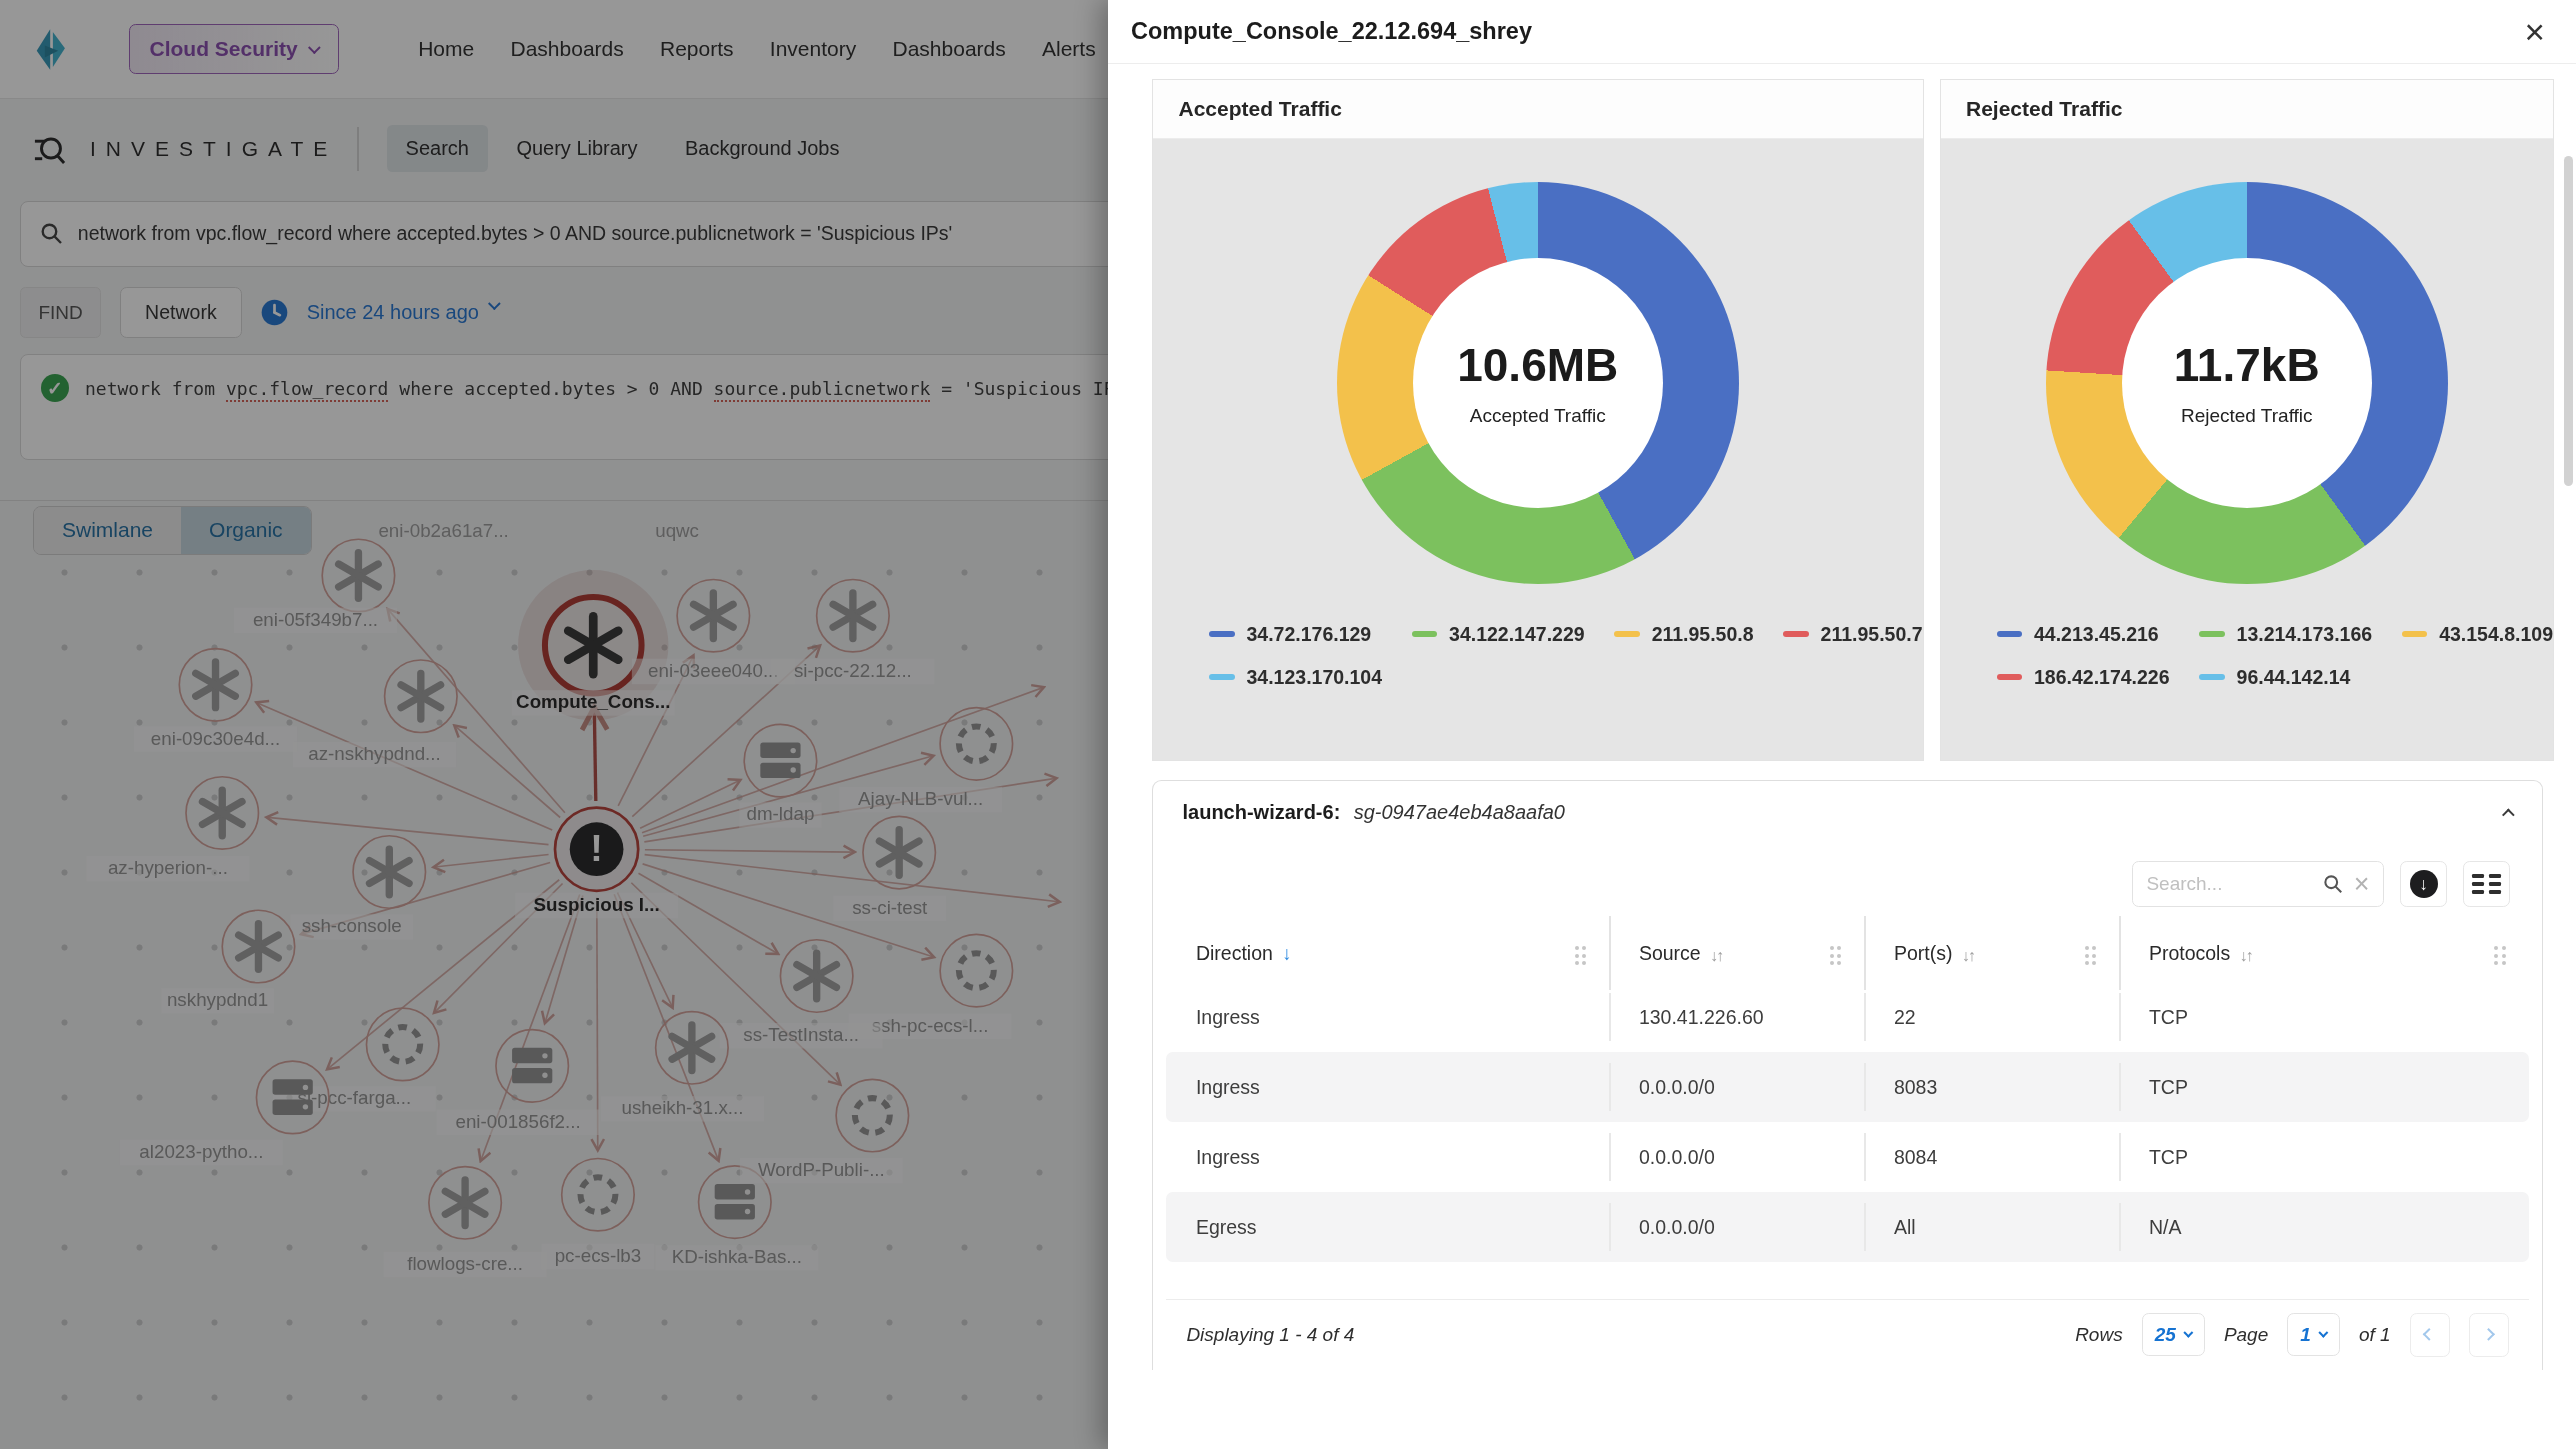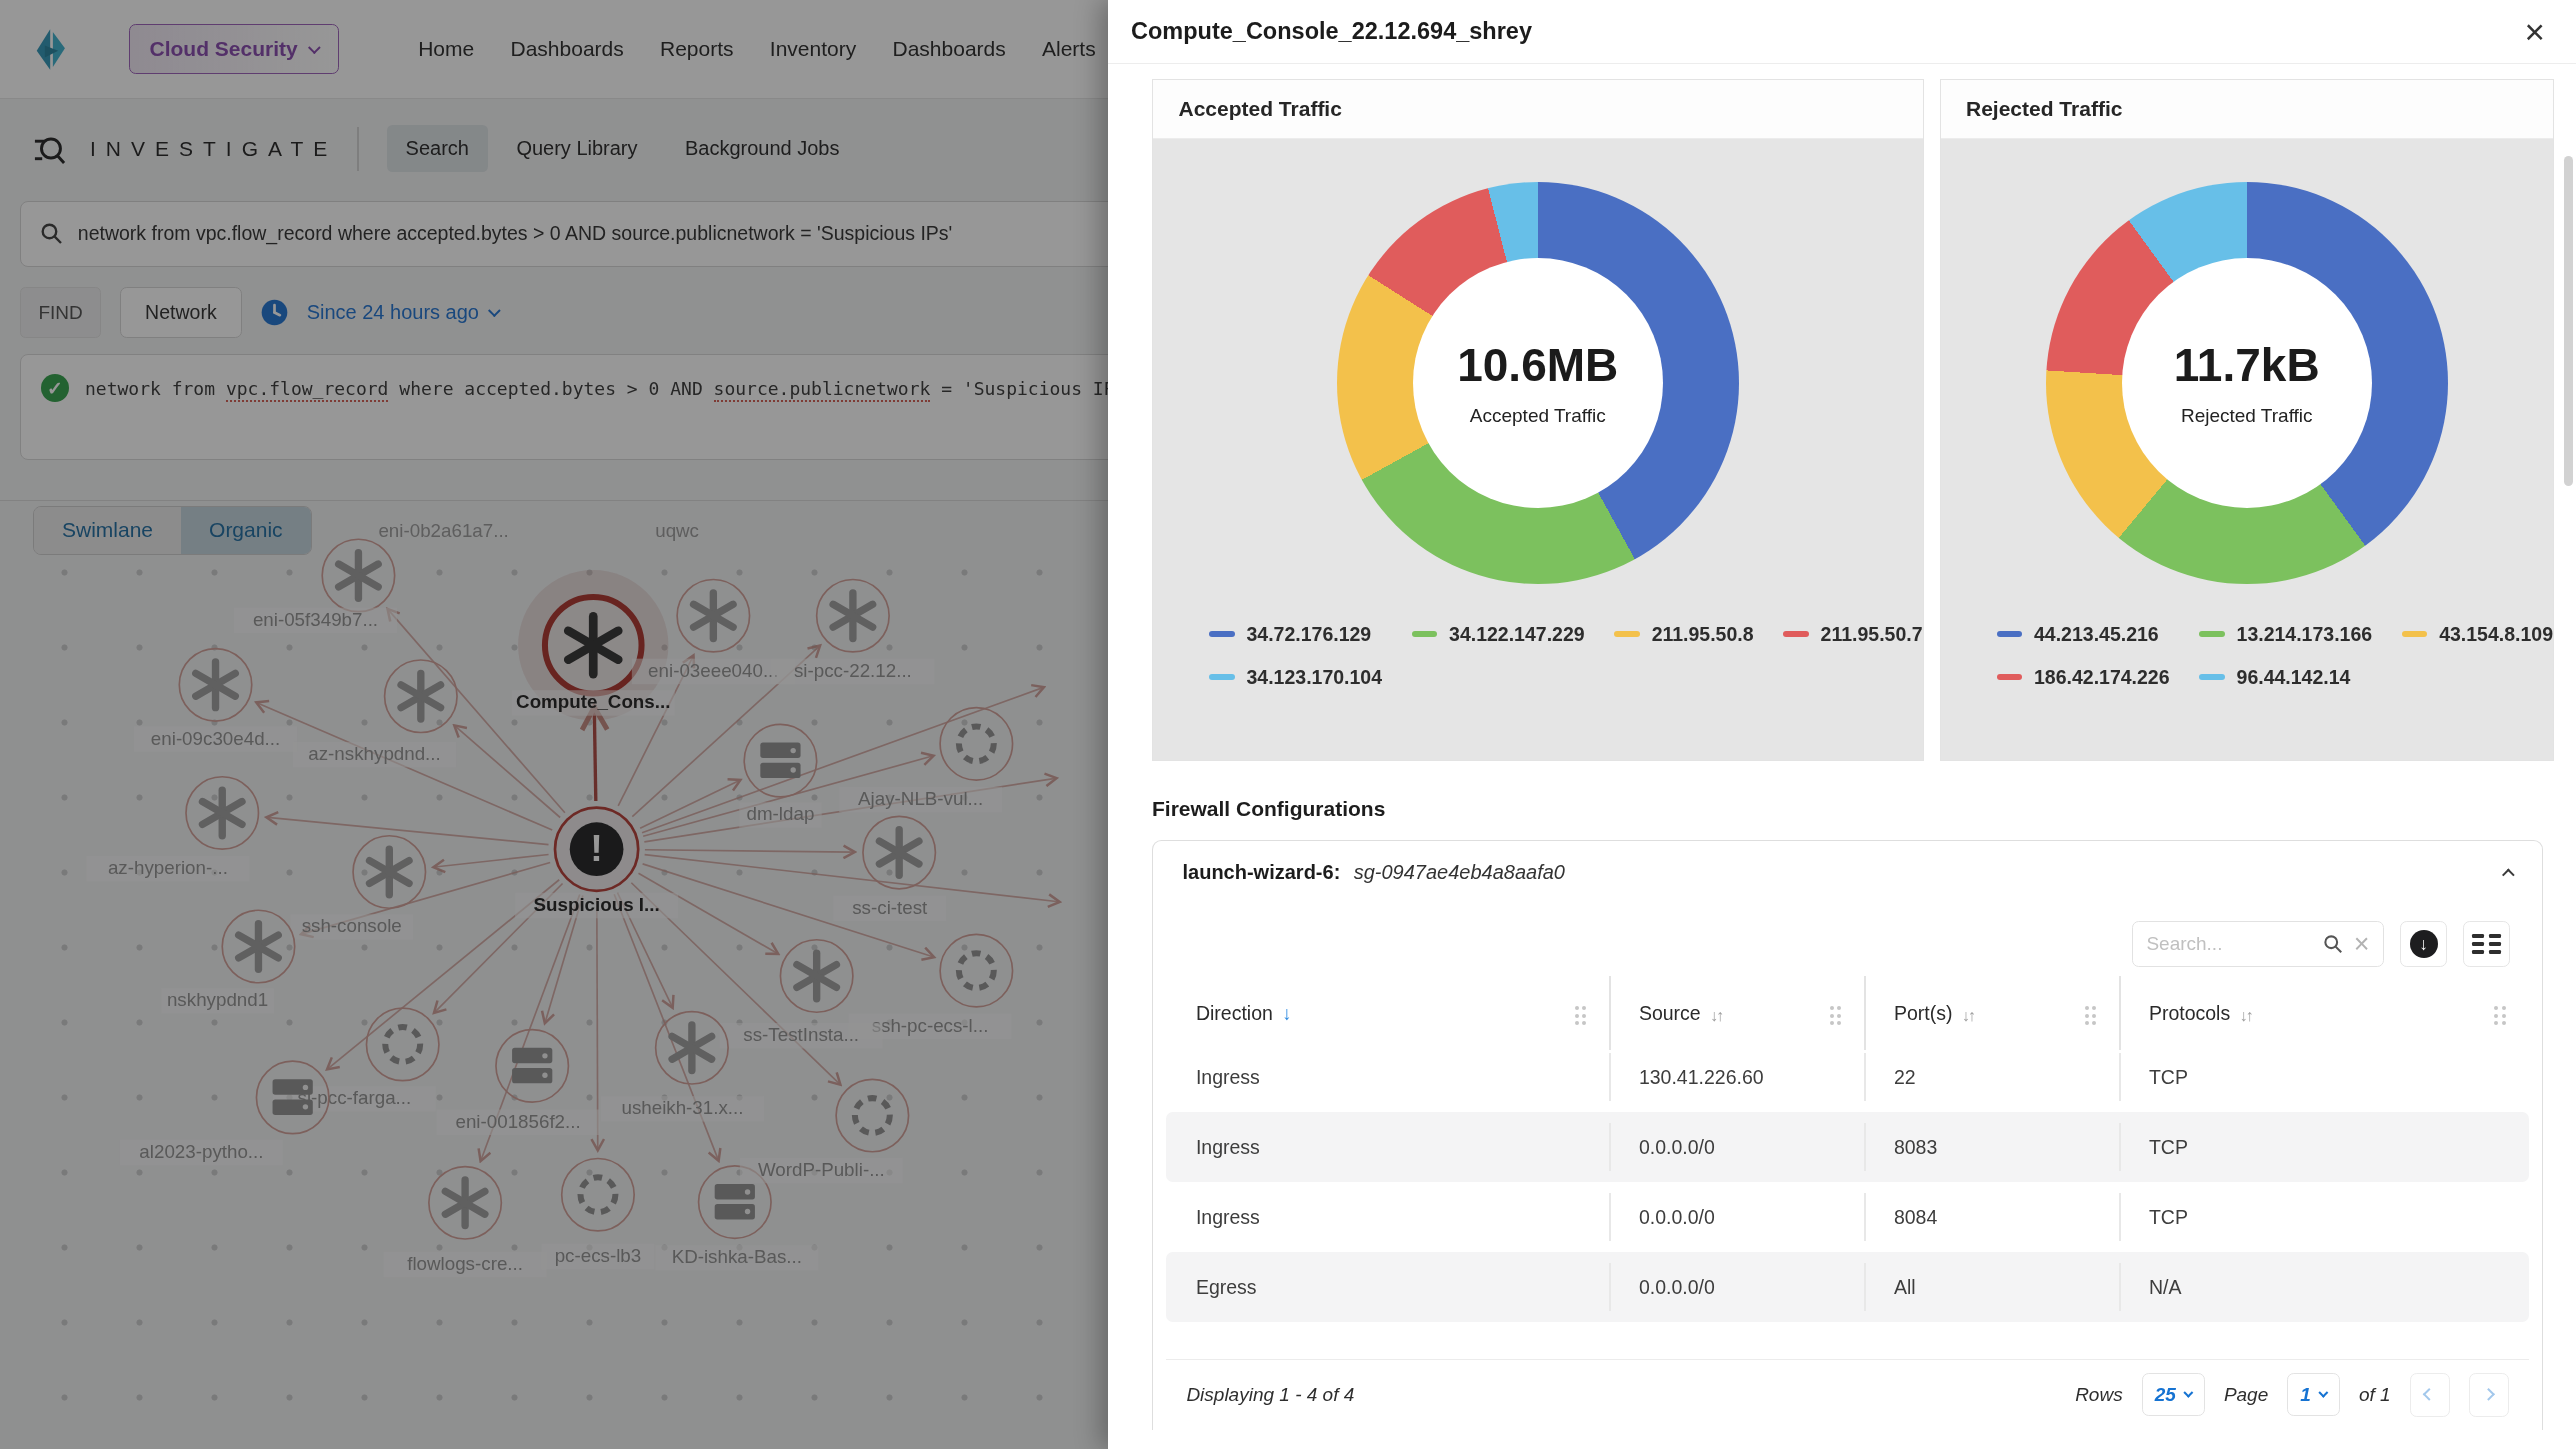--- a/index.html
+++ b/index.html
@@ -28,21 +28,21 @@
   .inv-tab { font-size:20px; color:#232323; padding:12px 19px; border-radius:5.4px; }
   .inv-tab.active { background:#dde3e6; }
 
   .search-box { margin:2.7px 0 0 20px; width:1167px; height:66px; background:#fff; border:1.3px solid #d6d6d6; border-radius:8px; display:flex; align-items:center; gap:14.8px; padding:0 19px; }
   .search-box input { border:none; outline:none; flex:1; font-size:19.5px; color:#2c2c2c; font-family:"Liberation Sans",sans-serif; background:transparent; }
   .mag { width:23px; height:23px; flex:none; }
 
   .find-row { margin:20px 0 0 20px; display:flex; align-items:center; gap:19px; }
   .find-label { background:#ededee; border:0.7px solid #e1e1e1; color:#4b4b4b; font-size:19px; padding:13.4px 17.4px; border-radius:5.4px; }
   .network-btn { background:#fff; border:1.3px solid #d6d6d6; border-radius:6.7px; padding:13.4px 24px; font-size:19.5px; color:#2b2b2b; }
-  .since { display:flex; align-items:center; gap:10.7px; color:#1b6fd0; font-size:20px; font-weight:500; }
+  .since { display:flex; gap:10.7px; color:#1b6fd0; font-size:20px; font-weight:500; }
   .clock { width:27px; height:27px; }
 
   .query-box { margin:16px 0 0 20px; width:1167px; height:106px; background:#fff; border:1.3px solid #d8d8d8; border-radius:8px; padding:19px 20px; display:flex; align-items:flex-start; gap:16px; }
   .check-circle { width:28px; height:28px; border-radius:50%; background:#2d9e45; color:#fff; font-size:19px; display:flex; align-items:center; justify-content:center; flex:none; font-weight:bold; }
   #query-text { font-family:"DejaVu Sans Mono", monospace; font-size:18px; color:#333; line-height:29.5px; }
   #query-text .u { border-bottom:2.7px dotted #d2584e; padding-bottom:0.7px; }
 
   .content-divider { position:absolute; left:0; right:0; top:500px; border-top:1.3px solid #d9d9d9; }
 
   .graph-area { position:absolute; left:0; right:0; top:501px; bottom:0; background:#f1f2f3;
@@ -472,21 +472,20 @@
             <span>186.42.174.226</span>
           </div>
           <div class="legend-item">
             <span class="swatch" style="background: rgb(103, 191, 232);"></span>
             <span>96.44.142.14</span>
           </div>
         </div>
       </div>
     </div>
 
-  <div class="fw-heading">Firewall Configurations</div>
 
   <div class="fw-box">
     <div class="fw-head">
       <span class="fw-name">launch-wizard-6:</span>
       <span class="fw-id">sg-0947ae4eb4a8aafa0</span>
       <span class="fw-chev"><span class="chev up"></span></span>
     </div>
 
     <div class="fw-tools">
       <div class="search-mini">

